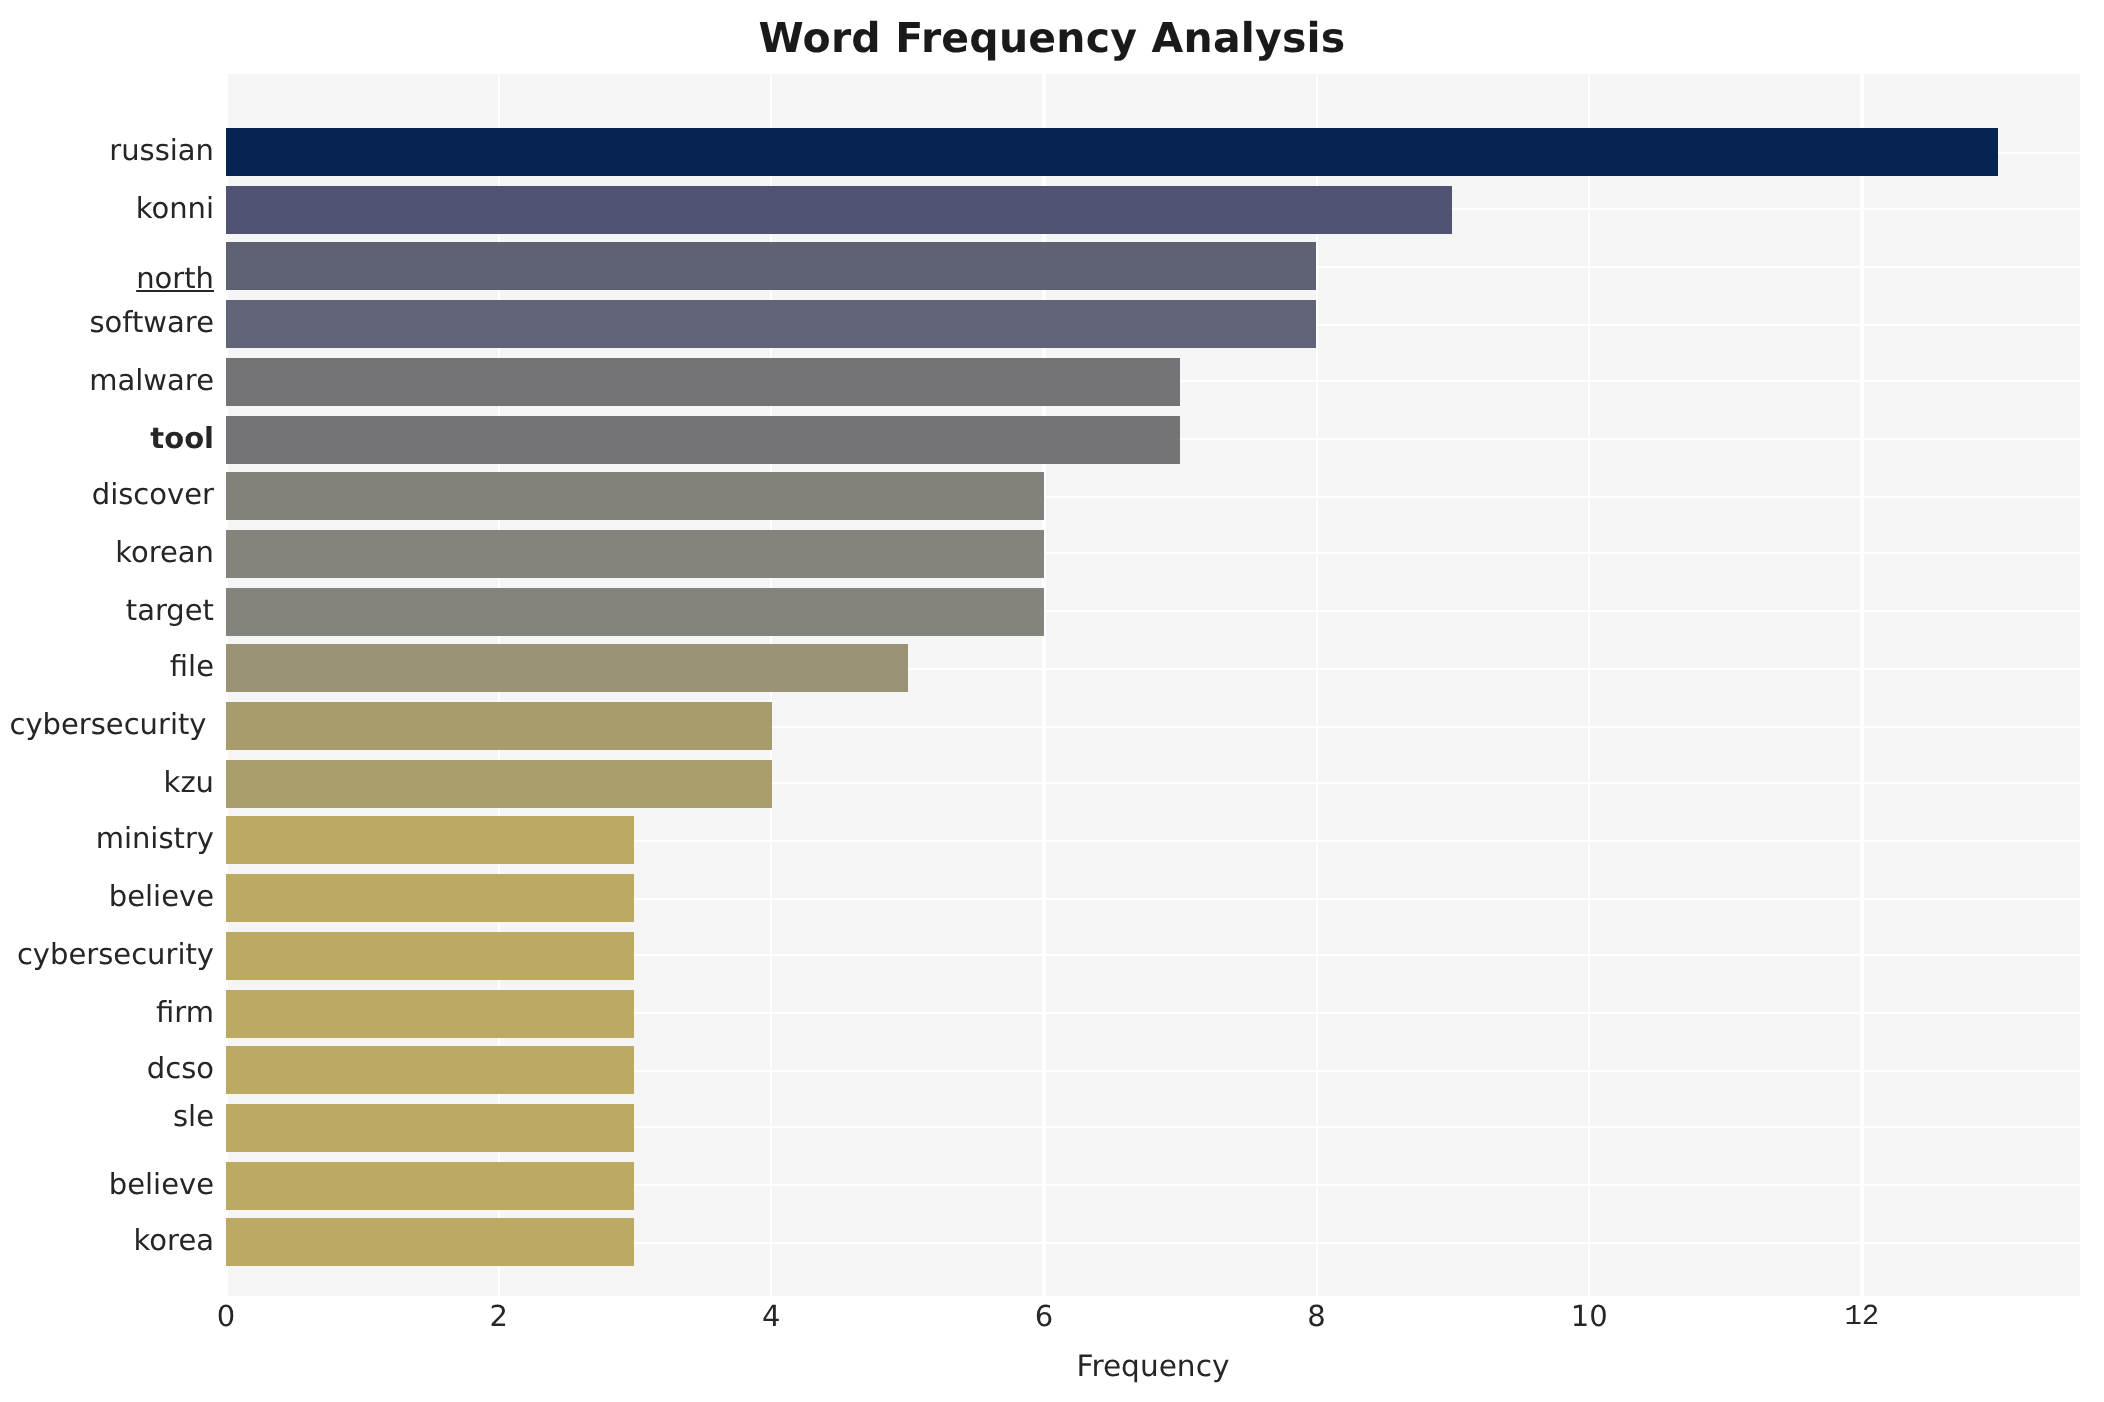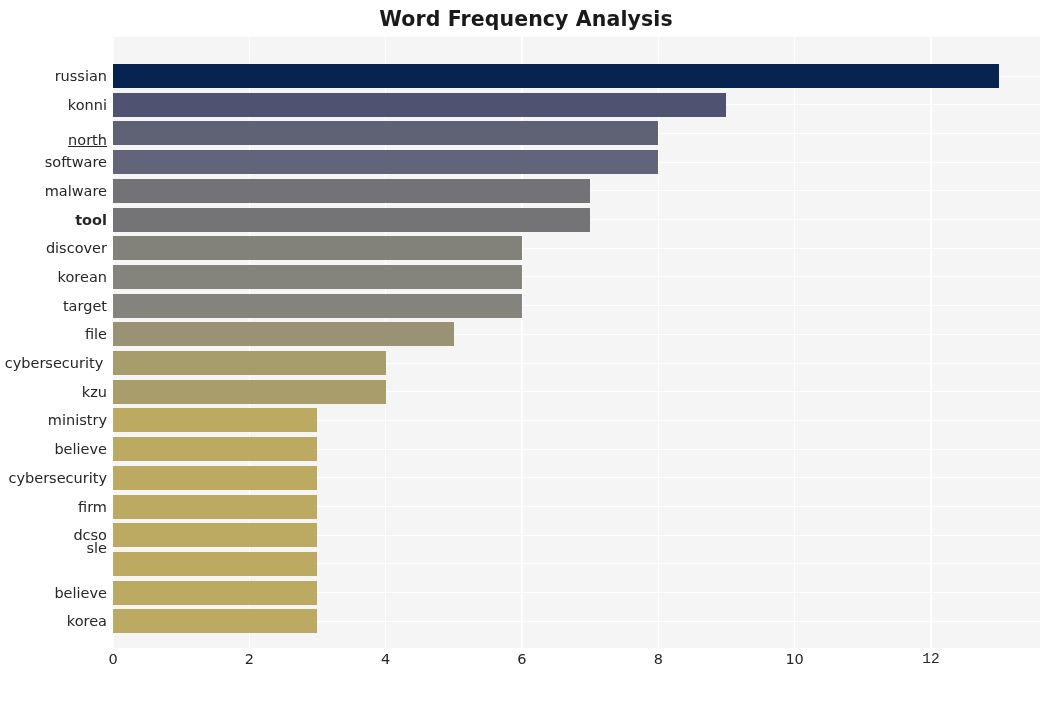--- a/index.html
+++ b/index.html
@@ -192,29 +192,30 @@
       <div class="ytick" style="top: 227.9px;">korean</div>
       <div class="ytick" style="top: 256.6px;">target</div>
       <div class="ytick" style="top: 285.3px; padding-left: 40px;">file</div>
       <div class="ytick" style="top: 314px; text-align: center;">cybersecurity</div>
       <div class="ytick" style="top: 342.7px;">kzu</div>
       <div class="ytick" style="top: 371.4px;">ministry</div>
       <div class="ytick" style="top: 400.1px;">believe</div>
       <div class="ytick" style="top: 428.8px;">cybersecurity</div>
       <div class="ytick" style="top: 457.5px;">firm</div>
       <div class="ytick" style="top: 486.2px;">dcso</div>
-      <div class="ytick" style="top: 499px;">sle</div>
+      <div class="ytick" style="top: 510px;">sle</div>
       <div class="ytick" style="top: 543.6px;">believe</div>
       <div class="ytick" style="top: 572.3px;">korea</div>
     </div>
 
   <div id="xtick-layer">
       <div class="xtick" style="left: 0px;">0</div>
       <div class="xtick" style="left: 136.324px;">2</div>
       <div class="xtick" style="left: 272.647px;">4</div>
       <div class="xtick" style="left: 408.971px;">6</div>
       <div class="xtick" style="left: 545.294px;">8</div>
       <div class="xtick" style="left: 681.618px;">10</div>
       <div class="xtick" style="left: 817.941px; font-family: Liberation Mono, monospace;">12</div>
     </div>
 
+  <div id="xlabel">Frequency</div>
 
 </div>
 
 </body></html>

